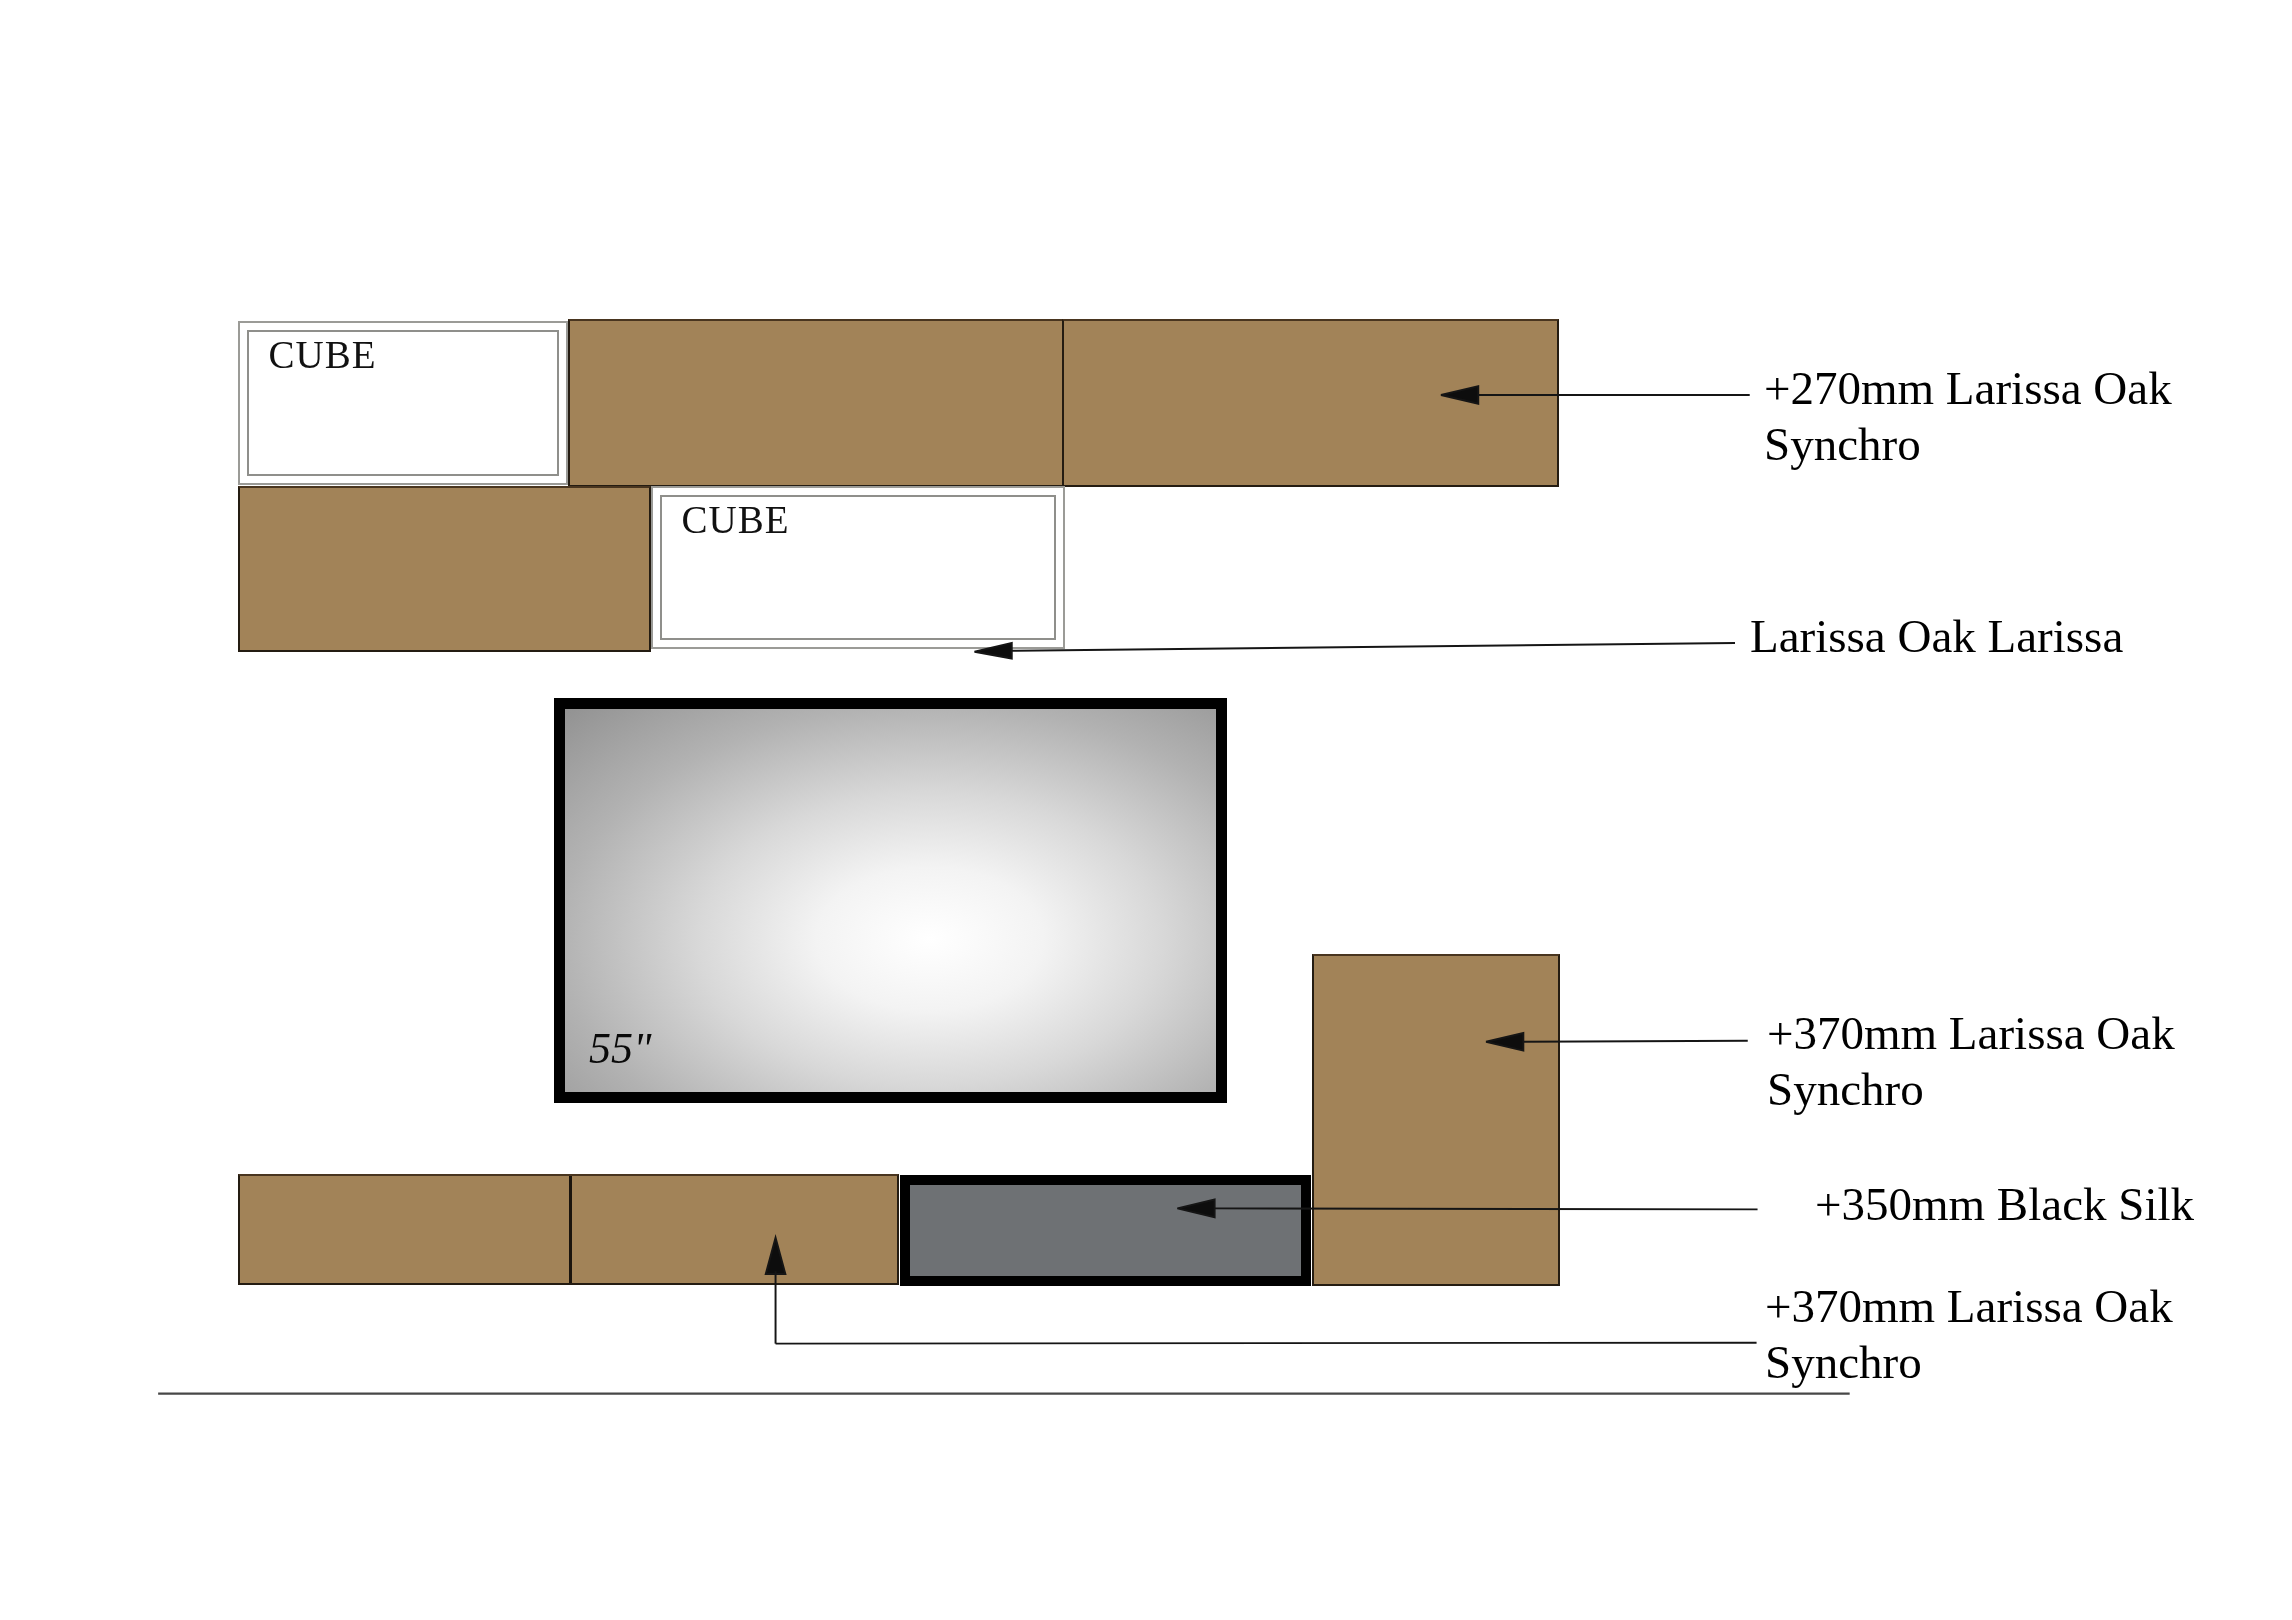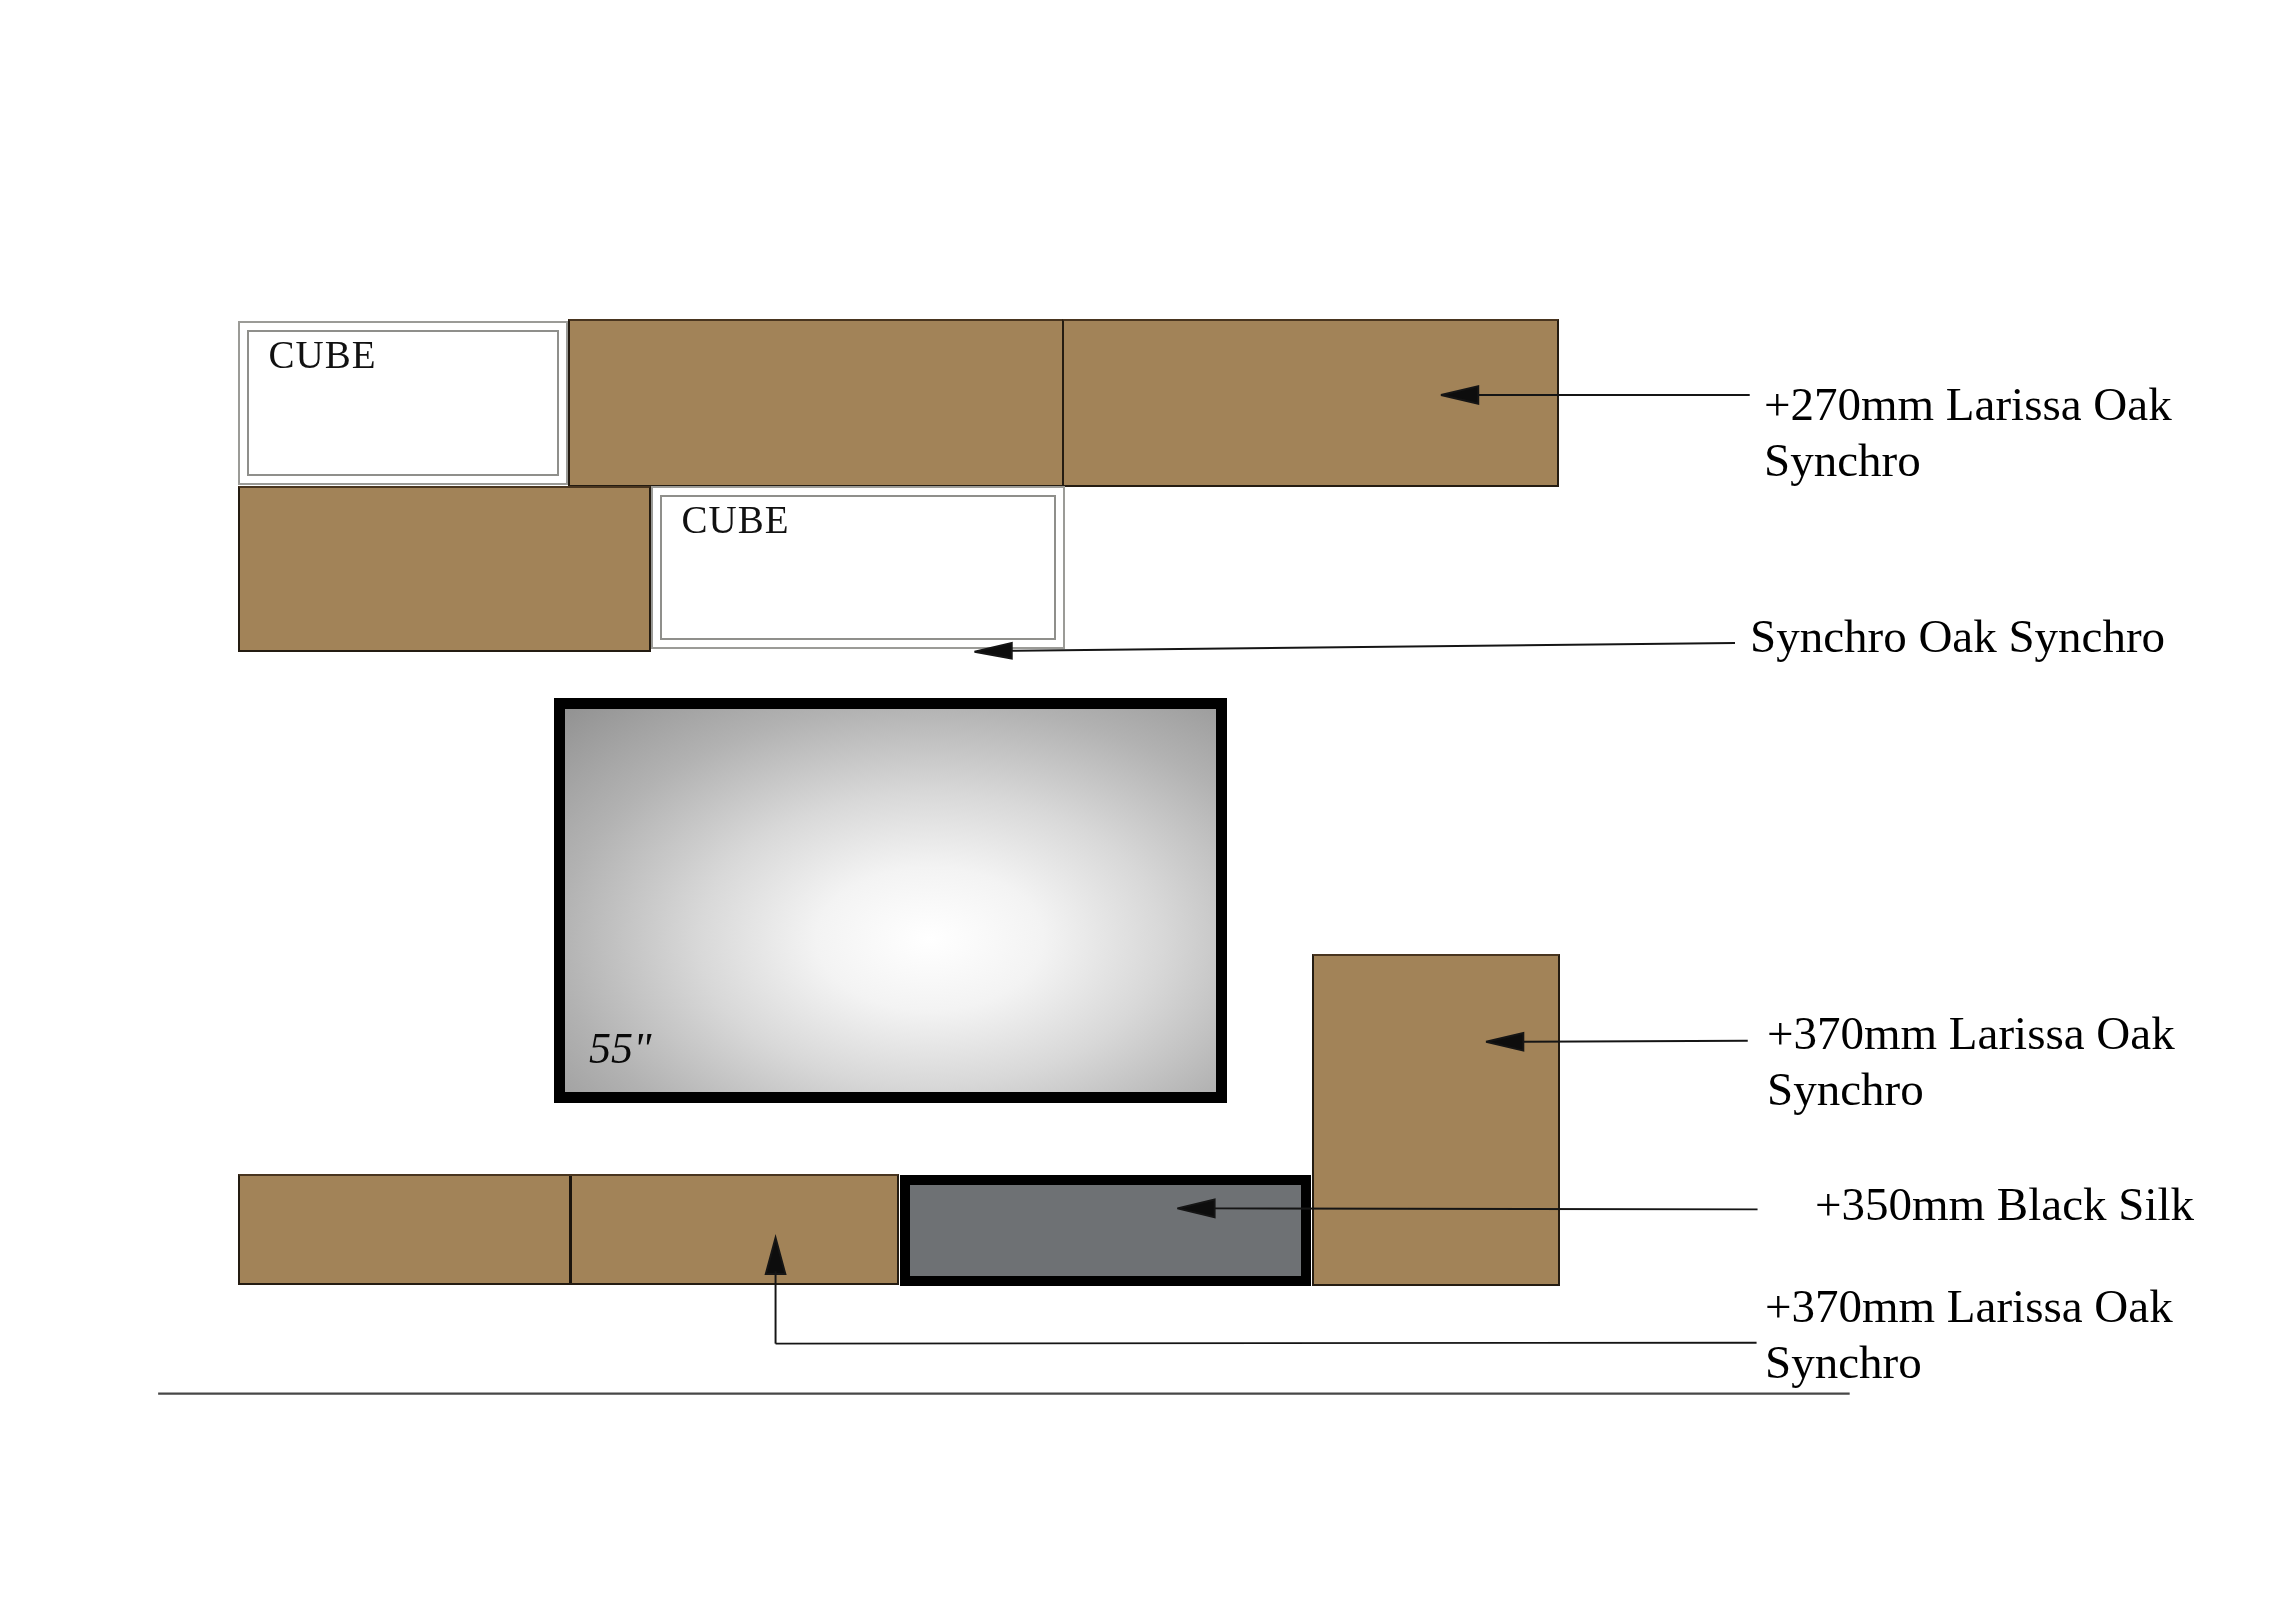--- a/index.html
+++ b/index.html
@@ -70,26 +70,26 @@
       <polygon points="1201,1233 1239,1224 1239,1242"></polygon>
 
       <polygon points="791,1263 781,1300 801,1300"></polygon>
       <line x1="791" y1="1297" x2="791" y2="1371"></line>
       <line x1="791" y1="1371" x2="1792" y2="1370"></line>
 
       <line x1="161" y1="1422" x2="1887" y2="1422" stroke="#474747" stroke-width="2.4"></line>
     </g>
   </svg>
 
-  <div class="ann" style="left:1764px;top:376px;">
+  <div class="ann" style="left:1764px;top:360px;">
     <div>+270mm Larissa Oak</div>
     <div>Synchro</div>
   </div>
   <div class="ann" style="left:1750px;top:608px;">
-    <div>Synchro Oak Synchro</div>
+    <div>Larissa Oak Larissa</div>
   </div>
   <div class="ann" style="left:1767px;top:1005px;">
     <div>+370mm Larissa Oak</div>
     <div>Synchro</div>
   </div>
   <div class="ann" style="left:1770px;top:1176px;margin-left:45px;">
     <div>+350mm Black Silk</div>
   </div>
   <div class="ann" style="left:1765px;top:1278px;">
     <div>+370mm Larissa Oak</div>

